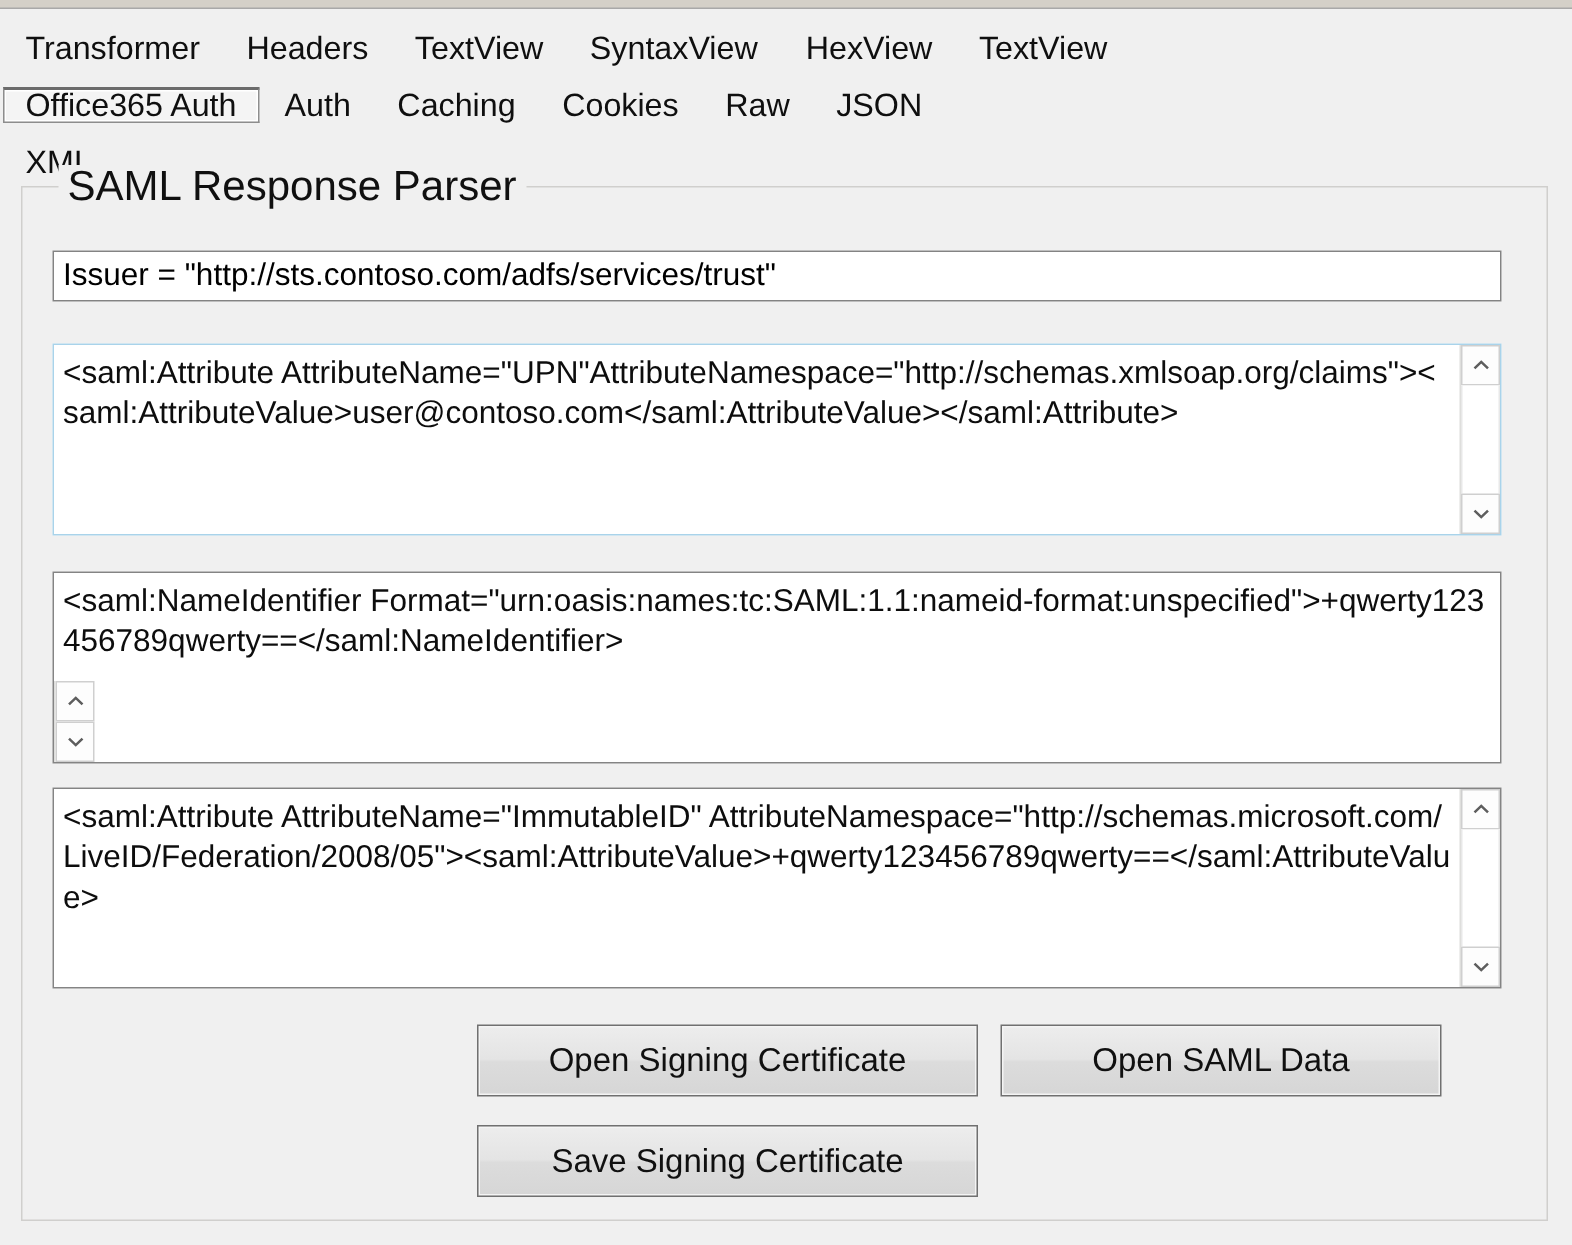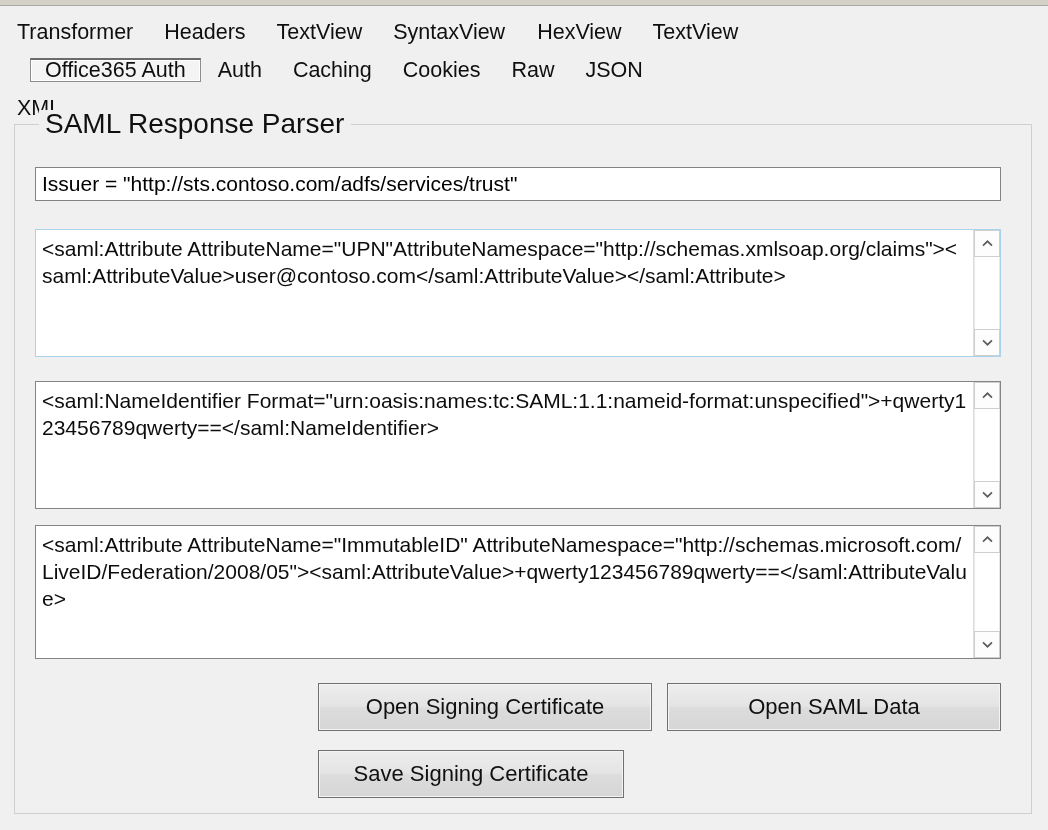--- a/index.html
+++ b/index.html
@@ -66,21 +66,20 @@
     border: 1px solid transparent;
     box-sizing: border-box;
     cursor: default;
     letter-spacing: 0px;
   }
   .tab.selected {
     border: 1px solid #8d8d8d;
     border-top: 2px solid #6b6b6b;
     background: #f4f4f4;
     box-shadow: inset 0 0 0 1px #ffffff;
-    margin-left: 28px;
   }
   .tabsep {
     width: 1px;
     background: #a0a0a0;
     margin: 6px 0 4px 0;
     flex: 0 0 1px;
   }
 
   
   .groupbox {
@@ -306,21 +305,21 @@
         </div>
         <div class="vscroll-track"></div>
         <div class="vscroll-btn">
           <svg class="chev" viewBox="0 0 11 7">
             <path d="M1 1.4 L5.5 5.7 L10 1.4"></path>
           </svg>
         </div>
       </div>
     </div>
 
-    <div class="textarea" style="top: 256px; height: 128px;">
+    <div class="textarea" style="top: 256px; height: 128px; flex-direction: column;">
       <div class="textarea-body">&lt;saml:NameIdentifier Format="urn:oasis:names:tc:SAML:1.1:nameid-format:unspecified"&gt;+qwerty123456789qwerty==&lt;/saml:NameIdentifier&gt;</div>
       <div class="vscroll">
         <div class="vscroll-btn">
           <svg class="chev" viewBox="0 0 11 7">
             <path d="M1 5.6 L5.5 1.3 L10 5.6"></path>
           </svg>
         </div>
         <div class="vscroll-track"></div>
         <div class="vscroll-btn">
           <svg class="chev" viewBox="0 0 11 7">
@@ -344,24 +343,24 @@
             <path d="M1 1.4 L5.5 5.7 L10 1.4"></path>
           </svg>
         </div>
       </div>
     </div>
 
     <div class="btn" style="left: 303px; top: 558px; width: 334px;">
       <span>Open Signing Certificate</span>
     </div>
 
-    <div class="btn" style="left: 652px; top: 558px; width: 334px; justify-content: center;">
+    <div class="btn" style="left: 652px; top: 558px; width: 294px; justify-content: center;">
       <span>Open SAML Data</span>
     </div>
 
-    <div class="btn" style="left: 303px; top: 625px; width: 306px;">
+    <div class="btn" style="left: 303px; top: 625px; width: 334px;">
       <span>Save Signing Certificate</span>
     </div>
 
 
   </div>
 
 </div>
 
 </body></html>

